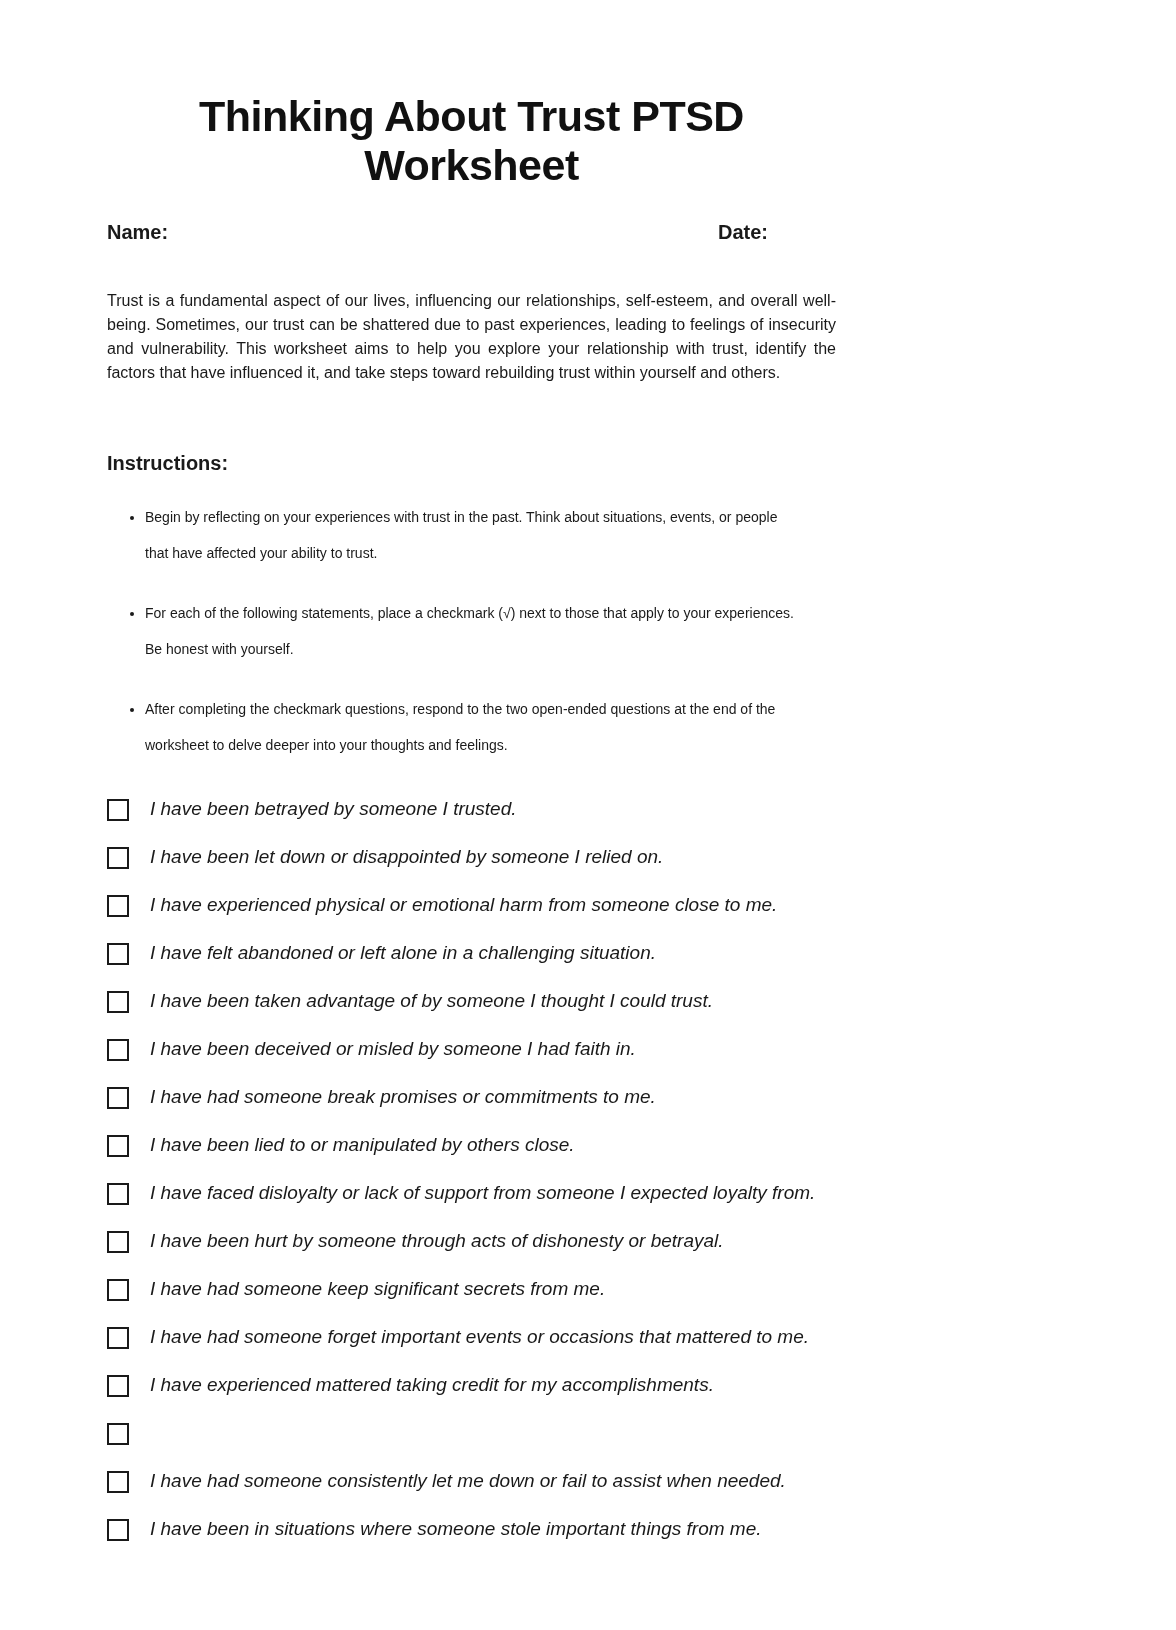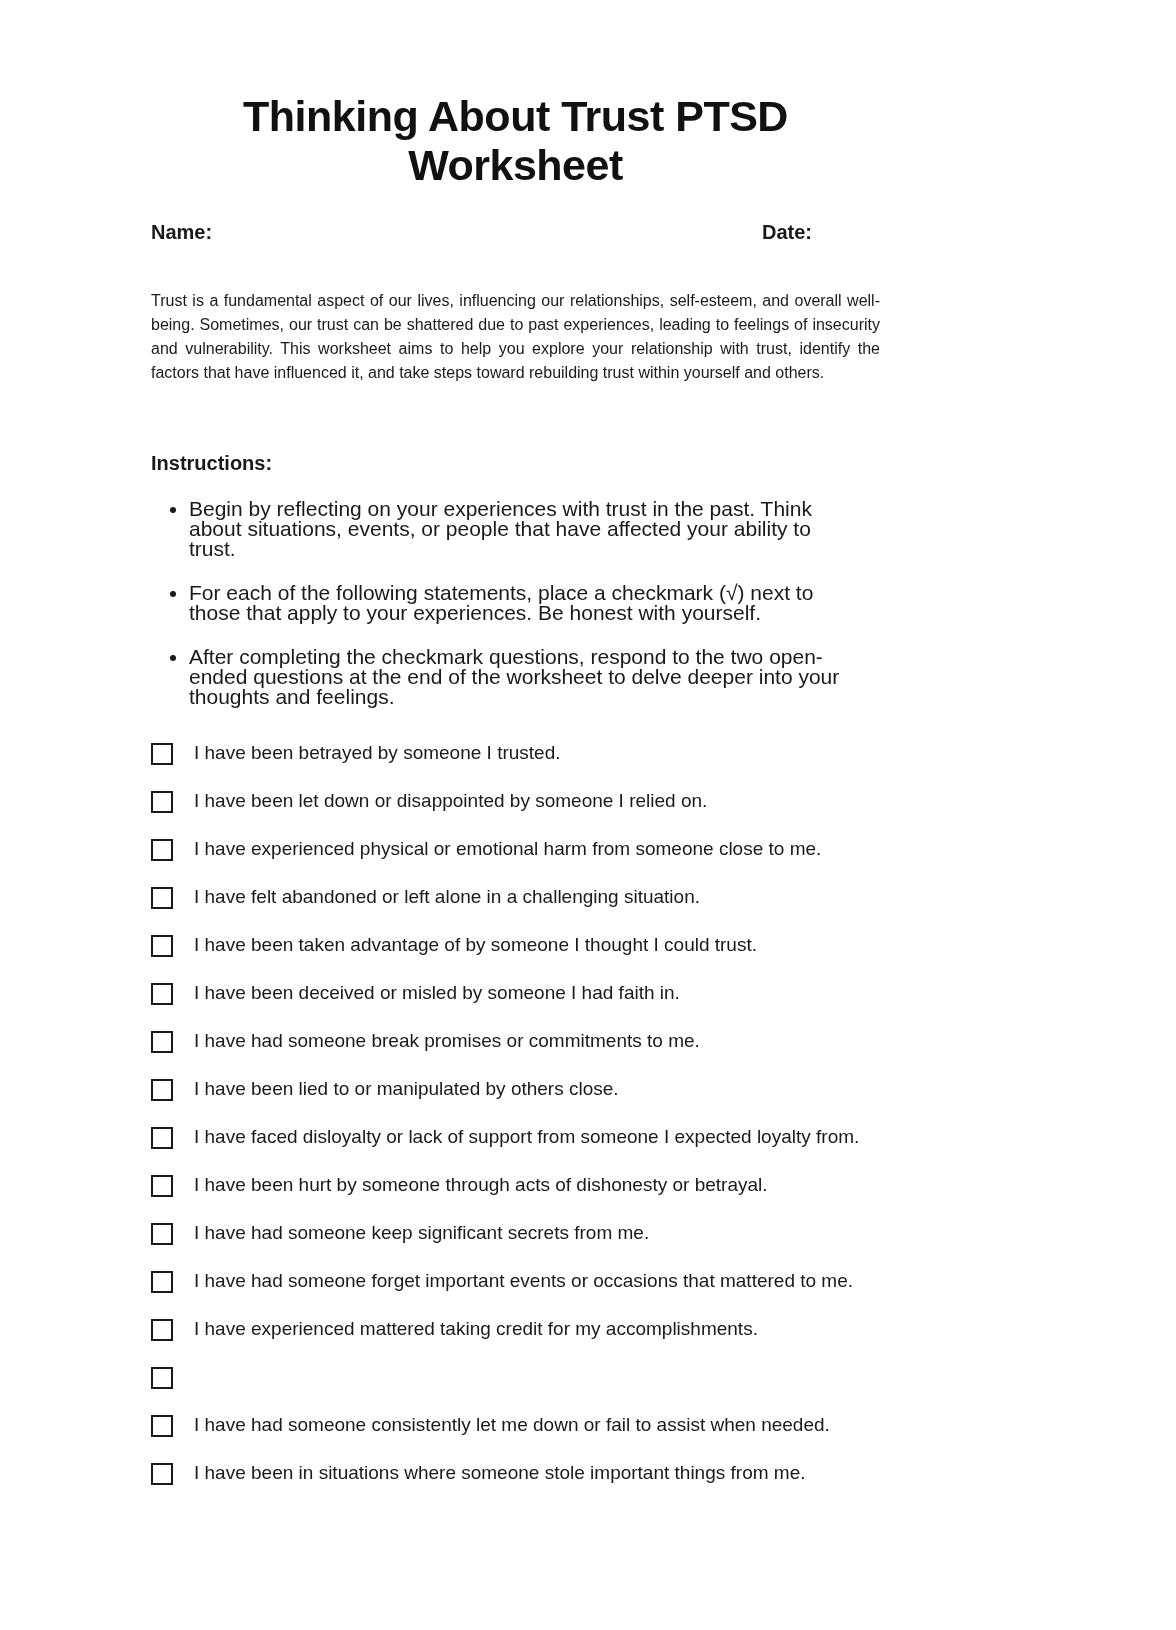--- a/index.html
+++ b/index.html
@@ -7,21 +7,20 @@
   body {
     font-family: "Liberation Sans", "DejaVu Sans", sans-serif;
     color: #1a1a1a;
   }
   .page {
     position: relative;
     width: 944px;
     height: 1630px;
     background: #ffffff;
     overflow: hidden;
-    margin-left: 44px;
   }
   .content {
     padding: 0 108px 0 107px;
   }
   .doc-title {
     padding-top: 92px;
     font-size: 43px;
     line-height: 1.15;
     font-weight: bold;
     text-align: center;
@@ -52,32 +51,33 @@
     font-weight: bold;
     line-height: 24px;
   }
   .instructions-list {
     margin-top: 19px;
     list-style: disc outside;
     padding-left: 38px;
   }
   .instructions-list li {
     margin-top: 24px;
-    font-size: 21px;
-    line-height: 20px;
+    font-size: 14px;
+    line-height: 36px;
     padding-right: 40px;
   }
   .checklist {
     margin-top: 33px;
   }
   .check-row {
     display: flex;
     align-items: flex-start;
     margin-bottom: 22px;
     min-height: 26px;
+    font-style: italic;
   }
   .checkbox {
     flex: 0 0 auto;
     width: 22px;
     height: 22px;
     border: 2px solid #1a1a1a;
     background: #ffffff;
     margin-right: 21px;
     margin-top: 3px;
     cursor: pointer;

